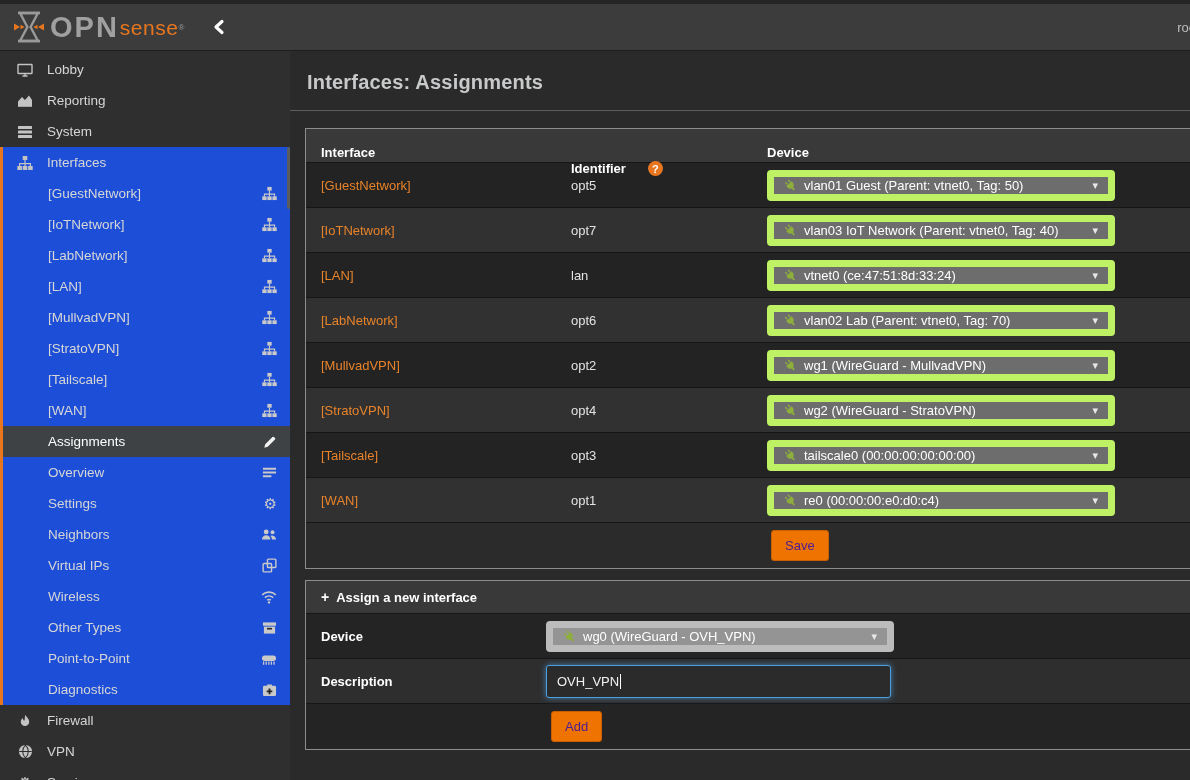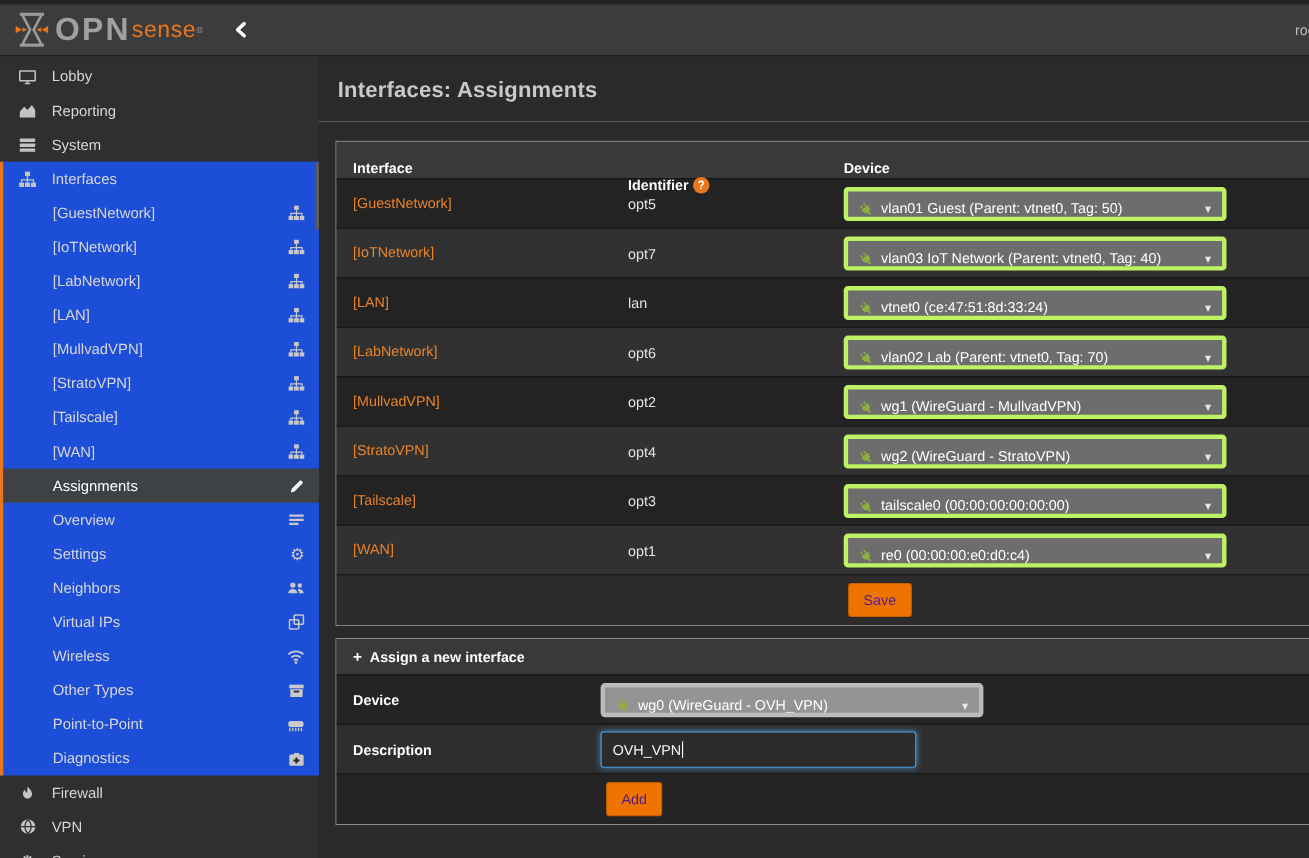--- a/index.html
+++ b/index.html
@@ -39,53 +39,53 @@
   .page-head { height:60px; border-bottom:1px solid #5d5d5d; }
   .page-head h1 { color:#c8c9ca; font-size:20px; font-weight:bold; padding:20px 0 0 17px; letter-spacing:.2px; }
 
   .panel { position:absolute; left:15px; right:-8px; border:1px solid #8d8d8d; background:#232323; }
   .table-panel { top:77px; }
   .assign-panel { top:529px; }
 
   .row-grid { display:grid; grid-template-columns:250px 196px 1fr; align-items:center; }
   .row-grid > div { padding-left:15px; }
   .thead { height:33px; background:#393939; color:#ffffff; font-size:13px; font-weight:bold; }
-  .thead .hd { display:flex; align-items:flex-start; gap:4px;margin-top:32px; }
+  .thead .hd { display:flex; align-items:flex-start; gap:22px;margin-top:32px; }
   .qmark { width:15px; height:15px; border-radius:50%; background:#e8761f; color:#fff;
            font-size:11px; font-weight:bold; display:inline-flex; align-items:center;
            justify-content:center; cursor:pointer; }
   .trow { height:45px; border-top:1px solid #161616; }
   .trow:nth-child(even) { background:#232323; }
   .trow:nth-child(odd) { background:#313131; }
   .iface-link { color:#e8832a; font-size:13px; cursor:pointer; text-decoration:none; }
   .ident { color:#e3e3e3; font-size:13px; }
 
-  .dd { width:348px; height:31px; background:#6d6d6d; border:4px solid #bef264; border-radius:4px;
-        display:flex; align-items:flex-end; padding:0 10px; gap:7px; cursor:pointer; }
+  .dd { width:348px; height:31px; background:#6d6d6d; border:7px solid #bef264; border-radius:4px;
+        display:flex; align-items:center; padding:0 10px; gap:7px; cursor:pointer; }
   .dd .dd-label { color:#ffffff; font-size:13px; white-space:nowrap; overflow:hidden; }
   .dd .caret { margin-left:auto; color:#e8e8e8; font-size:11px; }
   .dd.light { background:#949494; border-color:#bcbcbc; }
   .plug { transform:rotate(-40deg); flex:0 0 auto; }
 
   .btn-row { height:46px; background:#2b2b2b; border-top:1px solid #161616;
              display:grid; grid-template-columns:250px 196px 1fr; align-items:center; }
   .btn-orange { background:#ee7301; border:1px solid #c95f00; border-radius:3px; color:#4c1d95;
                 font-size:13px; padding:7px 13px; cursor:pointer; font-family:inherit; }
   .save-wrap { grid-column:3; padding-left:19px; }
 
   .a-head { height:32px; background:#393939; display:flex; align-items:center; padding-left:15px;
             color:#ffffff; font-size:13px; font-weight:bold; gap:7px; }
   .a-head .plus { font-size:14px; font-weight:bold; color:#fff; }
   .a-grid { display:grid; grid-template-columns:240px 1fr; align-items:center; }
   .a-grid > div:first-child { padding-left:15px; }
   .a-row { height:45px; border-top:1px solid #161616; }
   .a-row.dark { background:#242424; }
   .a-row.mid { background:#2e2e2e; }
   .f-label { color:#ffffff; font-size:13px; font-weight:bold; }
-  .text-input { width:287px; height:33px; background:#2b2b2b; border:1px solid #4a9fe0;
+  .text-input { width:345px; height:33px; background:#2b2b2b; border:1px solid #4a9fe0;
                 box-shadow:0 0 6px rgba(82,168,236,.65); border-radius:3px; display:flex;
                 align-items:center; padding:0 10px; cursor:text;text-align:right; }
   .text-input .val { color:#f2f2f2; font-size:13px; }
   .text-input .tcaret { width:1px; height:15px; background:#ffffff; margin-left:1px; }
   .add-row { height:46px; background:#242424; border-top:1px solid #161616;
              display:grid; grid-template-columns:240px 1fr; align-items:center; }
   .add-wrap { grid-column:2; padding-left:5px; }
 
   svg { display:block; }
 </style>

